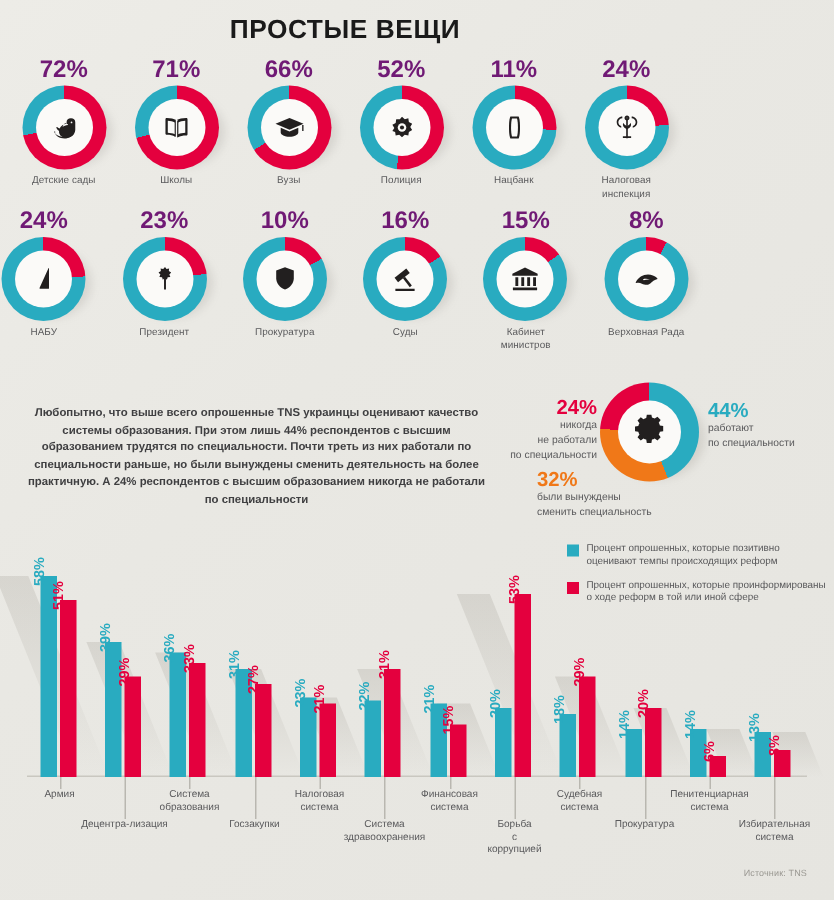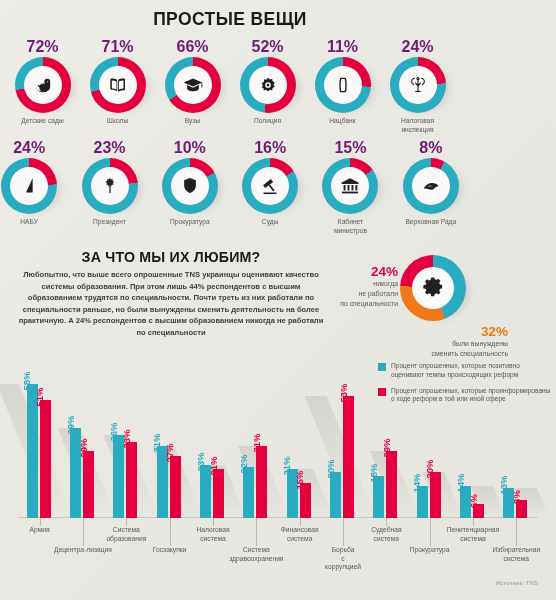--- a/index.html
+++ b/index.html
@@ -59,21 +59,21 @@
 
   .gearblock{position:absolute;left:330px;top:4px;width:226px;height:112px;}
   .gwrap{position:absolute;left:70px;top:6px;width:66px;height:66px;}
   .gshadow{position:absolute;left:8px;top:10px;width:62px;height:54px;border-radius:50%;
     background:rgba(120,115,105,.18);filter:blur(3px);}
   .gring{position:absolute;inset:0;border-radius:50%;}
   .ghole{position:absolute;left:12px;top:12px;width:42px;height:42px;border-radius:50%;
     background:#fbfaf8;display:flex;align-items:center;justify-content:center;}
   .gl-left{position:absolute;left:-2px;top:16px;width:70px;text-align:right;}
   .gl-right{position:absolute;left:142px;top:18px;width:84px;text-align:left;}
-  .gl-bot{position:absolute;left:28px;top:76px;width:150px;text-align:right;}
+  .gl-bot{position:absolute;left:28px;top:64px;width:150px;text-align:left;}
   .gnum{font-size:13.5px;font-weight:bold;line-height:1.05;}
   .gtxt{font-size:6.9px;line-height:1.28;color:#5a5a5c;margin-top:1px;}
   .c-red{color:#e4003e;} .c-teal{color:#29abc0;} .c-orange{color:#f07818;}
 
   
   .legend{position:absolute;left:378px;top:362px;width:176px;}
   .leg-item{display:flex;align-items:flex-start;margin-bottom:7px;}
   .leg-sw{width:8px;height:8px;flex:0 0 8px;margin-right:5px;margin-top:1px;}
   .leg-tx{font-size:6.6px;line-height:1.33;color:#58585a;}
 
@@ -311,40 +311,44 @@
                 <path fill="#fbfaf8" d="M9.4 12.1c1.7-.5 3.5-.4 5.1.3-1.5-.2-3.1-.05-4.5.45z"></path>
               </svg>
             </span>
           </div>
         </div>
         <div class="dlabel">Верховная Рада</div>
       </div>
     </div>
 
   <div class="mid">
-    <h2>ЗА ЧТО МЫ ИХ ЛЮБИМ?</h2>
     <p class="body">Любопытно, что выше всего опрошенные TNS украинцы оценивают качество системы образования. При этом лишь 44% респондентов с высшим образованием трудятся по специальности. Почти треть из них работали по специальности раньше, но были вынуждены сменить деятельность на более практичную. А 24% респондентов с высшим образованием никогда не работали по специальности</p>
 
     <div class="gearblock">
       <div class="gwrap">
         <div class="gshadow"></div>
         <div class="gring" id="gear-ring" style="background: conic-gradient(rgb(41, 171, 192) 0deg, rgb(41, 171, 192) 158.4deg, rgb(240, 120, 24) 158.4deg, rgb(240, 120, 24) 273.6deg, rgb(228, 0, 62) 273.6deg, rgb(228, 0, 62) 360deg);"></div>
         <div class="ghole">
           <span>
             <svg width="23" height="23" viewBox="0 0 24 24">
                 <path fill="#221f1f" d="M12 8.2a3.8 3.8 0 1 0 0 7.6 3.8 3.8 0 0 0 0-7.6zm0 5.9a2.1 2.1 0 1 1 0-4.2 2.1 2.1 0 0 1 0 4.2z"></path>
                 <path fill="#221f1f" d="M21 13.6v-3.2l-2.3-.4a7 7 0 0 0-.8-1.9l1.35-1.9-2.25-2.25-1.9 1.35a7 7 0 0 0-1.9-.8L12.8 2.6H9.6l-.4 2.3a7 7 0 0 0-1.9.8L5.4 4.35 3.15 6.6 4.5 8.5a7 7 0 0 0-.8 1.9l-2.3.4v3.2l2.3.4c.18.67.45 1.3.8 1.9l-1.35 1.9 2.25 2.25 1.9-1.35c.6.35 1.23.62 1.9.8l.4 2.3h3.2l.4-2.3a7 7 0 0 0 1.9-.8l1.9 1.35 2.25-2.25-1.35-1.9c.35-.6.62-1.23.8-1.9l2.3-.4z"></path>
               </svg>
           </span>
         </div>
       </div>
       <div class="gl-left">
         <div class="gnum c-red">24%</div>
         <div class="gtxt">никогда</div>
         <div class="gtxt">не работали</div>
+        <div class="gtxt">по специальности</div>
+      </div>
+      <div class="gl-right">
+        <div class="gnum c-teal">44%</div>
+        <div class="gtxt">работают</div>
         <div class="gtxt">по специальности</div>
       </div>
       <div class="gl-bot">
         <div class="gnum c-orange">32%</div>
         <div class="gtxt">были вынуждены</div>
         <div class="gtxt">сменить специальность</div>
       </div>
     </div>
   </div>
 

